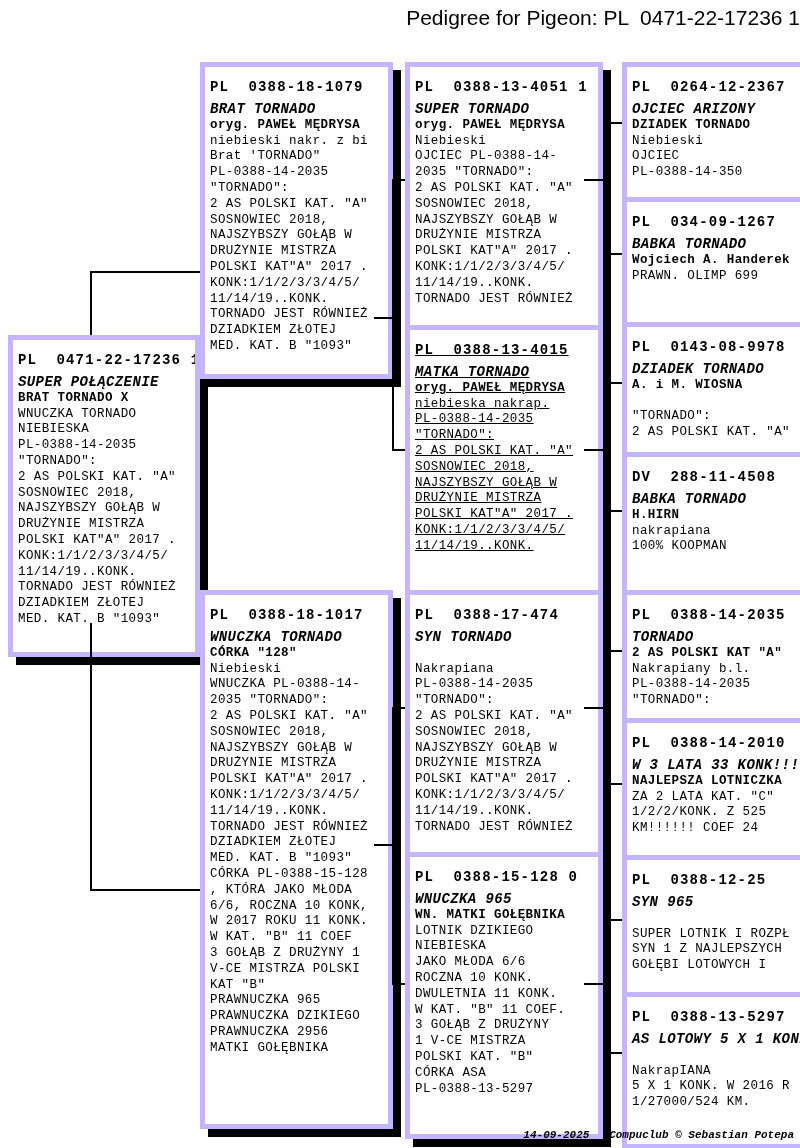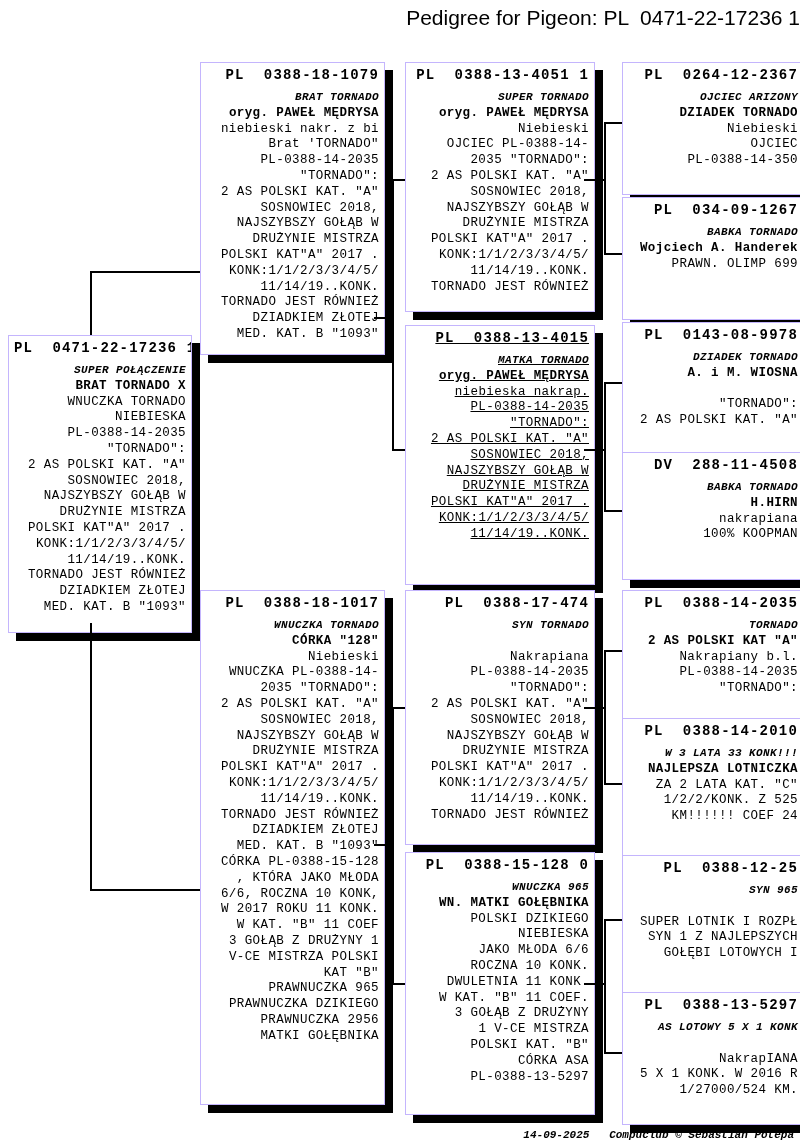--- a/index.html
+++ b/index.html
@@ -1,24 +1,24 @@
 <!DOCTYPE html>
 <html><head>
 <meta charset="utf-8">
 <style>
   html,body{margin:0;padding:0;background:#fff;}
   #page{position:relative;width:800px;height:1148px;background:#ffffff;overflow:hidden;
         font-family:"Liberation Mono","DejaVu Sans Mono",monospace;color:#000;}
   #page-title{position:absolute;left:0;top:6px;width:100%;text-align:right;
         font-family:"Liberation Sans","DejaVu Sans",sans-serif;font-size:21px;font-weight:400;
         white-space:pre;}
-  .pbox{position:absolute;background:#fff;border:1px solid #c4b5fd;box-shadow:8px 8px 0 0 #000;
-        padding:4px 5px;box-sizing:content-box;overflow:hidden;text-align:right;}
+  .pbox{position:absolute;background:#fff;border:5px solid #c4b5fd;box-shadow:8px 8px 0 0 #000;
+        padding:12px 5px;box-sizing:content-box;overflow:hidden;}
   .ring{font-size:14px;font-weight:bold;letter-spacing:1.2px;white-space:pre;margin-bottom:7px;}
-  .btitle{font-size:11px;font-weight:bold;font-style:italic;letter-spacing:0.4px;
+  .btitle{font-size:14px;font-weight:bold;font-style:italic;letter-spacing:0.4px;
         line-height:15.8px;white-space:pre;min-height:15.8px;}
   .bsub{font-size:12.5px;font-weight:bold;letter-spacing:0.4px;line-height:15.8px;
         white-space:pre;min-height:15.8px;}
   .bbody .bline{font-size:12.5px;letter-spacing:0.4px;line-height:15.8px;white-space:pre;
         min-height:15.8px;}
   .line{position:absolute;background:#000;}
   #breeder{position:absolute;left:6px;top:1012px;}
   #breeder-name{font-size:17px;font-weight:bold;letter-spacing:0.5px;}
   #breeder-addr .bline{font-size:12.5px;line-height:16.5px;letter-spacing:0.4px;white-space:pre;}
   #footer{position:absolute;right:6px;top:1117px;font-size:11px;font-style:italic;
@@ -158,21 +158,21 @@
         <div class="bline">KONK:1/1/2/3/3/4/5/</div>
         <div class="bline">11/14/19..KONK.</div>
         <div class="bline">TORNADO JEST RÓWNIEŻ</div>
       </div>
   </div>
   <div class="pbox" style="left:405px;top:852px;width:178px;height:253px;">
     <div class="ring">PL  0388-15-128 0</div>
     <div class="btitle">WNUCZKA 965</div>
     <div class="bsub">WN. MATKI GOŁĘBNIKA</div>
     <div class="bbody">
-        <div class="bline">POLSKI DZIKIEGO</div>
+        <div class="bline">LOTNIK DZIKIEGO</div>
         <div class="bline">NIEBIESKA</div>
         <div class="bline">JAKO MŁODA 6/6</div>
         <div class="bline">ROCZNA 10 KONK.</div>
         <div class="bline">DWULETNIA 11 KONK.</div>
         <div class="bline">W KAT. "B" 11 COEF.</div>
         <div class="bline">3 GOŁĄB Z DRUŻYNY</div>
         <div class="bline">1 V-CE MISTRZA</div>
         <div class="bline">POLSKI KAT. "B"</div>
         <div class="bline">CÓRKA ASA</div>
         <div class="bline">PL-0388-13-5297</div>

